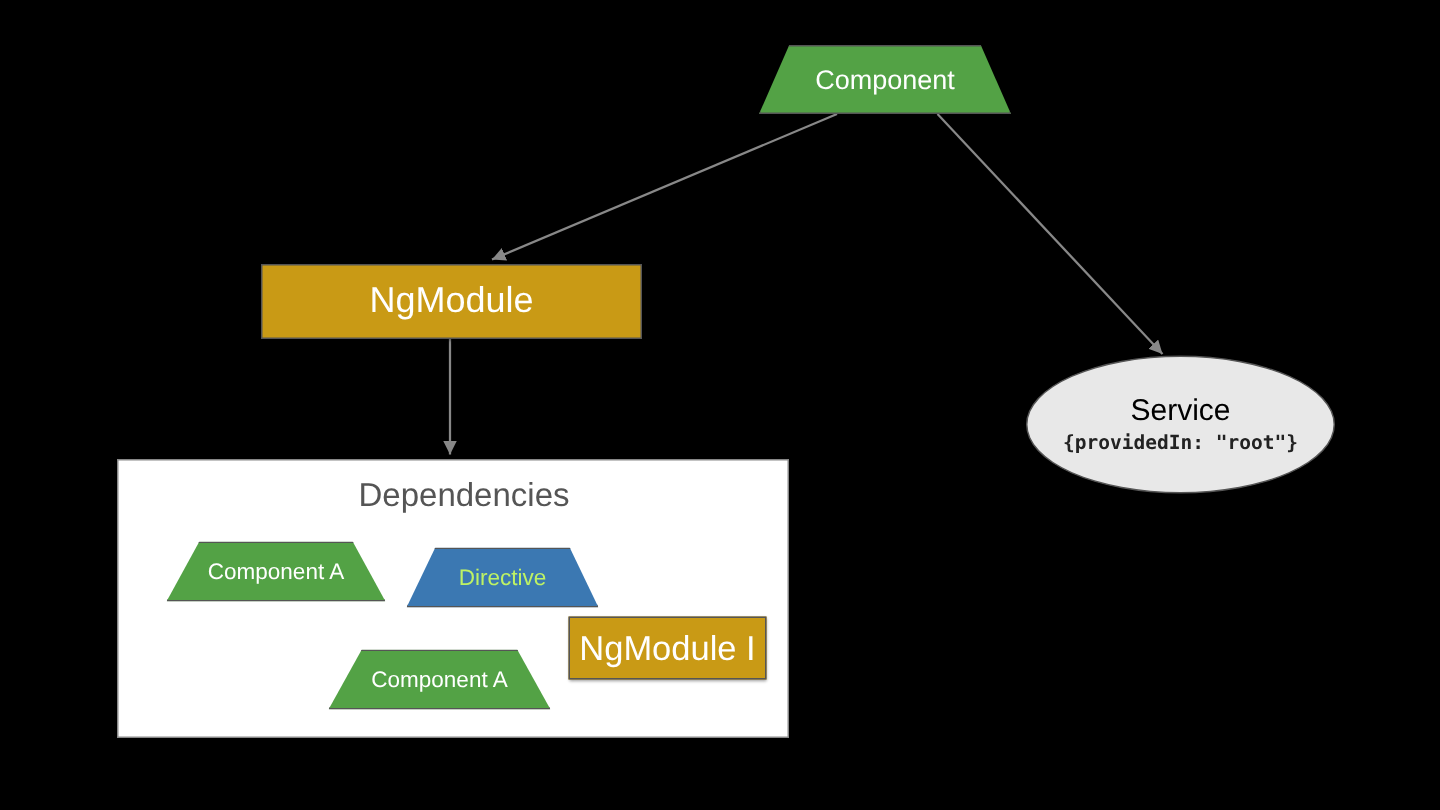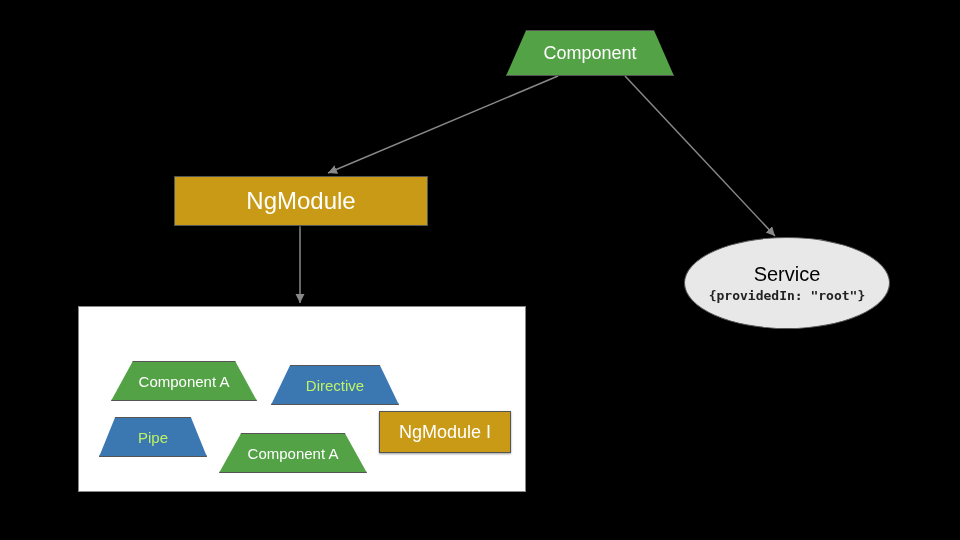--- a/index.html
+++ b/index.html
@@ -75,33 +75,31 @@
 <div class="shape gold box-border" style="left:174px; top:176px; width:254px; height:50px; font-size:24px;">
   <span>NgModule</span>
 </div>
 
 <div class="shape ellipse" style="left:684px; top:237px; width:206px; height:92px;">
   <div class="svc-title">Service</div>
   <div class="svc-sub">{providedIn: "root"}</div>
 </div>
 
 <div class="dep-box" style="left:78px; top:306px; width:448px; height:186px;">
+  <div class="dep-title" style="left:160px; top:10px;">Dependencies</div>
 
   <div class="shape trap-sm green box-border" style="left:32px; top:54px; width:146px; height:40px; font-size:15px;">
     <span>Component A</span>
   </div>
 
   <div class="shape trap-sm blue box-border" style="left:192px; top:58px; width:128px; height:40px; font-size:15px;">
     <span>Directive</span>
   </div>
 
-  <div class="shape trap-sm blue box-border" style="left:20px; top:110px; width:108px; height:40px; font-size:15px;">
-    <span>Pipe</span>
-  </div>
 
   <div class="shape trap-sm green box-border" style="left:140px; top:126px; width:148px; height:40px; font-size:15px;">
     <span>Component A</span>
   </div>
 
-  <div class="shape gold box-border" style="left:300px; top:104px; width:132px; height:42px; font-size:18px;">
+  <div class="shape gold box-border" style="left:300px; top:104px; width:132px; height:42px; font-size:23px;">
     <span>NgModule I</span>
   </div>
 </div>
 
 </body></html>

